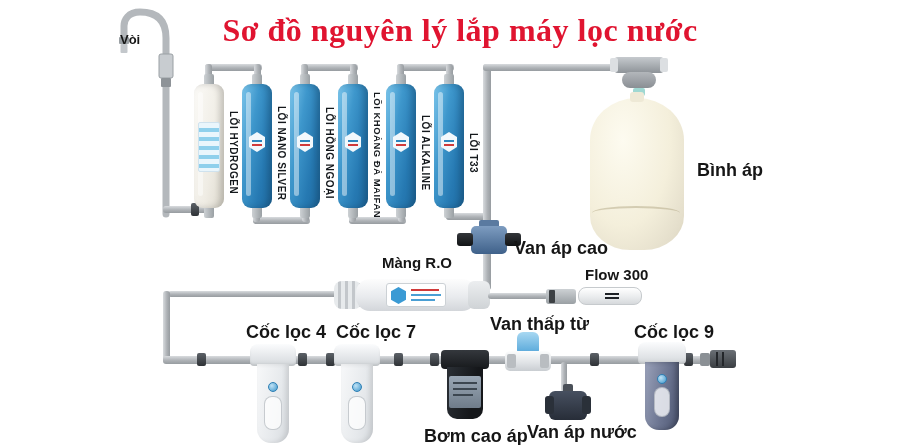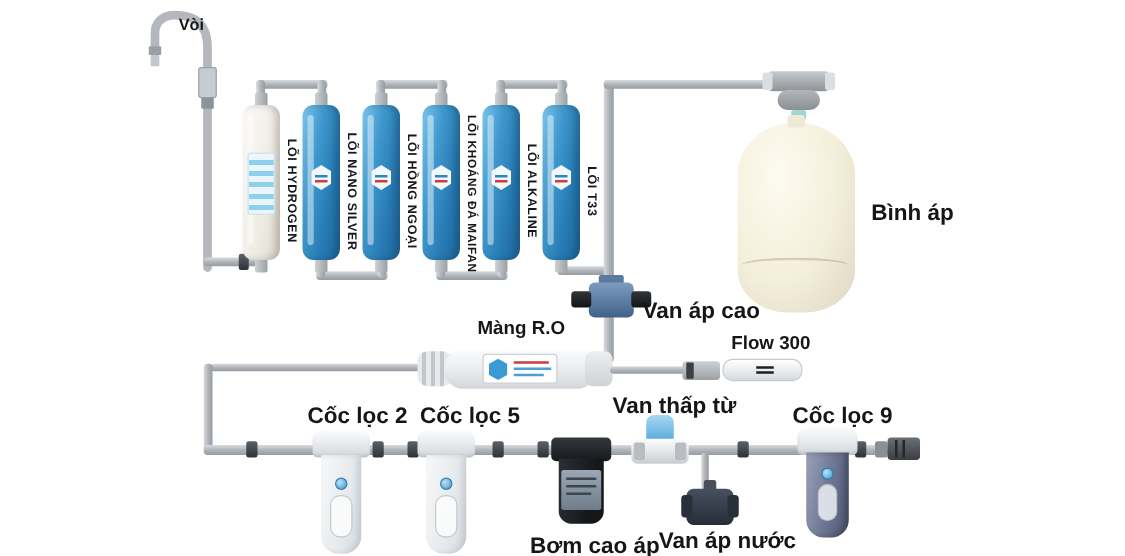--- a/index.html
+++ b/index.html
@@ -53,29 +53,30 @@
   .cup-blue { background:linear-gradient(100deg,#9aa2ba,#6b7490 55%,#4d5672); box-shadow:inset -3px 0 5px rgba(0,0,0,0.25); }
   .cup-window { position:absolute; background:rgba(255,255,255,0.75); border:1px solid rgba(120,130,140,0.4); border-radius:8px; }
   .cup-dot { position:absolute; width:10px; height:10px; border-radius:50%; background:radial-gradient(circle at 35% 35%, #bfe2f5, #3e96cc); border:1px solid #2d7fb4; }
   .tick { position:absolute; background:#1d2126; }
 </style>
 </head>
 <body>
 
 <div id="canvas">
 
+  <div class="title">Sơ đồ nguyên lý lắp máy lọc nước</div>
 
   <svg class="abs" style="left:108px; top:4px;" width="100" height="214" viewBox="0 0 100 214">
     <path d="M58 210 L58 34 C58 12 44 8 32 8 C20 8 16 16 16 22 L16 34" fill="none" stroke="#b4b8bc" stroke-width="7" stroke-linecap="round"></path>
     <rect x="11" y="33" width="10" height="7" fill="#9aa0a4" rx="1"></rect>
     <rect x="12.5" y="40" width="7" height="9" fill="#c3c7cb" rx="1"></rect>
     <rect x="51" y="50" width="14" height="24" rx="2" fill="#c8ccd0" stroke="#9aa0a4"></rect>
     <rect x="53" y="74" width="10" height="9" fill="#8e9398" rx="1"></rect>
   </svg>
-  <div class="lbl lbl-sm" style="left:120px; top:12px;margin-left:23px;">Vòi</div>
+  <div class="lbl lbl-sm" style="left:120px; top:32px;">Vòi</div>
 
   <div class="pipe-h" style="left:163px; top:206px; width:48px; height:7px;"></div>
   <div class="conn" style="left:191px; top:203px; width:8px; height:13px;"></div>
 
   <div class="pipe-h" style="left:205px; top:64px; width:57px; height:7px;"></div>
   <div class="pipe-v" style="left:205px; top:64px; width:7px; height:15px;"></div>
   <div class="pipe-v" style="left:254px; top:64px; width:7px; height:15px;"></div>
 
   <div class="pipe-h" style="left:301px; top:64px; width:57px; height:7px;"></div>
   <div class="pipe-v" style="left:301px; top:64px; width:7px; height:15px;"></div>
@@ -219,28 +220,28 @@
   <div class="conn" style="left:430px; top:353px; width:9px; height:13px;"></div>
   <div class="conn" style="left:590px; top:353px; width:9px; height:13px;"></div>
   <div class="conn" style="left:684px; top:353px; width:9px; height:13px;"></div>
 
   <div class="abs" style="left:700px; top:353px; width:10px; height:13px; background:#8b9095; border-radius:2px;"></div>
   <div class="abs" style="left:710px; top:350px; width:26px; height:18px; background:linear-gradient(180deg,#6a6f75,#3a3e42); border-radius:3px;">
     <div class="tick" style="left:6px; top:2px; width:2px; height:14px; background:#23262a;"></div>
     <div class="tick" style="left:12px; top:2px; width:2px; height:14px; background:#23262a;"></div>
   </div>
 
-  <div class="lbl" style="left:246px; top:322px;">Cốc lọc 2</div>
+  <div class="lbl" style="left:246px; top:322px;">Cốc lọc 4</div>
   <div class="cup-cap" style="left:250px; top:344px; width:46px;"></div>
   <div class="cup-body cup-white" style="left:257px; top:364px; width:32px; height:79px;">
     <div class="cup-dot" style="left:11px; top:18px;"></div>
     <div class="cup-window" style="left:7px; top:32px; width:18px; height:34px;"></div>
   </div>
 
-  <div class="lbl" style="left:336px; top:322px;">Cốc lọc 5</div>
+  <div class="lbl" style="left:336px; top:322px;">Cốc lọc 7</div>
   <div class="cup-cap" style="left:334px; top:344px; width:46px;"></div>
   <div class="cup-body cup-white" style="left:341px; top:364px; width:32px; height:79px;">
     <div class="cup-dot" style="left:11px; top:18px;"></div>
     <div class="cup-window" style="left:7px; top:32px; width:18px; height:34px;"></div>
   </div>
 
   <div class="abs" style="left:441px; top:350px; width:48px; height:69px;">
     <div class="abs" style="left:0; top:0; width:48px; height:19px; background:linear-gradient(180deg,#34383d,#17191c); border-radius:4px;"></div>
     <div class="abs" style="left:6px; top:17px; width:36px; height:52px; background:linear-gradient(100deg,#2b3036,#15171a 70%); border-radius:0 0 10px 10px;"></div>
     <div class="abs" style="left:8px; top:26px; width:32px; height:32px; background:linear-gradient(180deg,#9aa7b5,#6f7c8a); border-radius:2px;">

